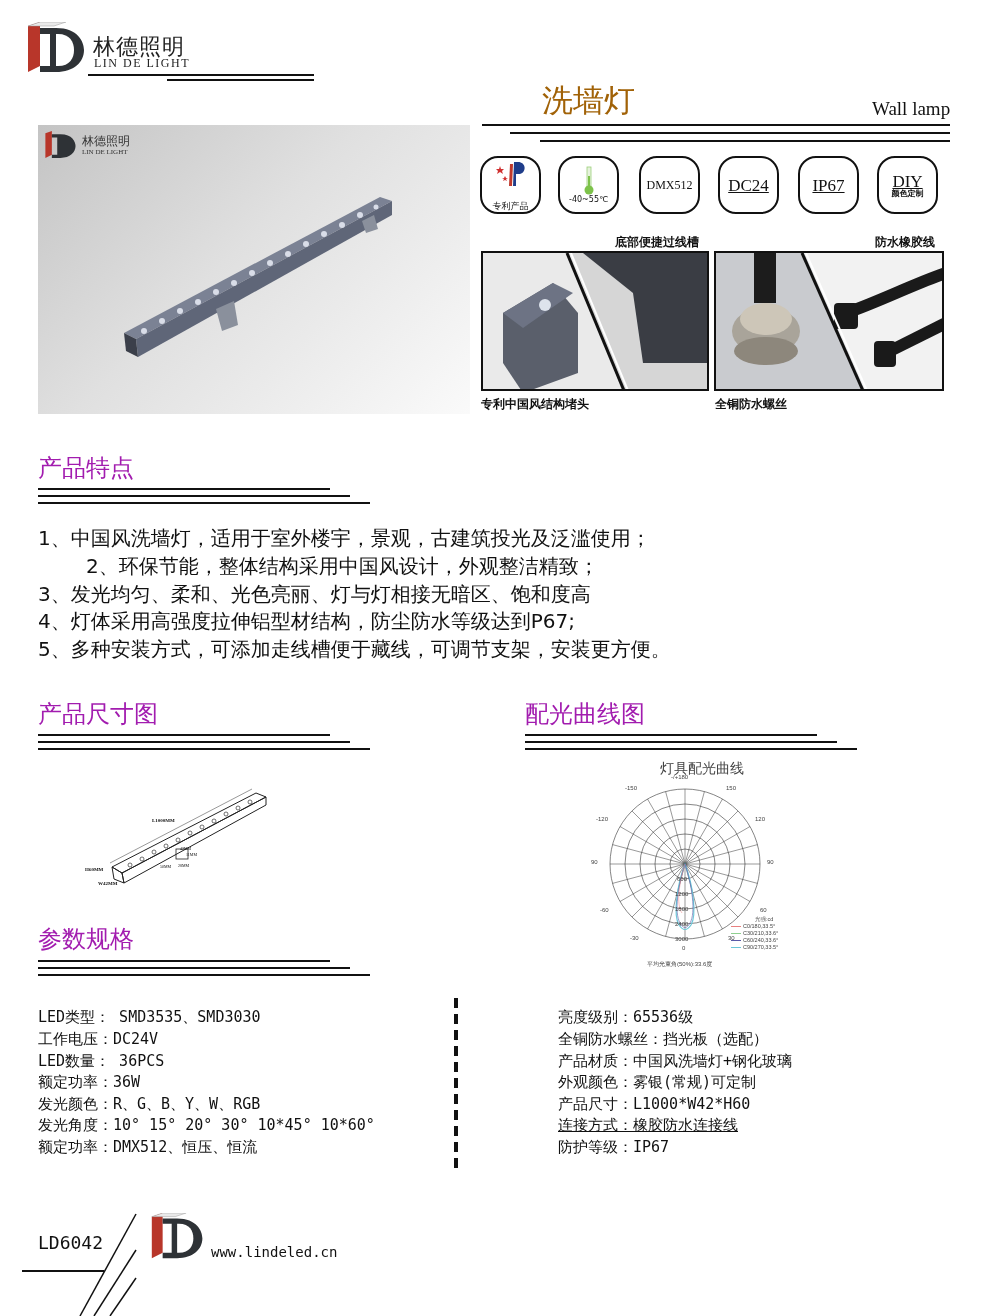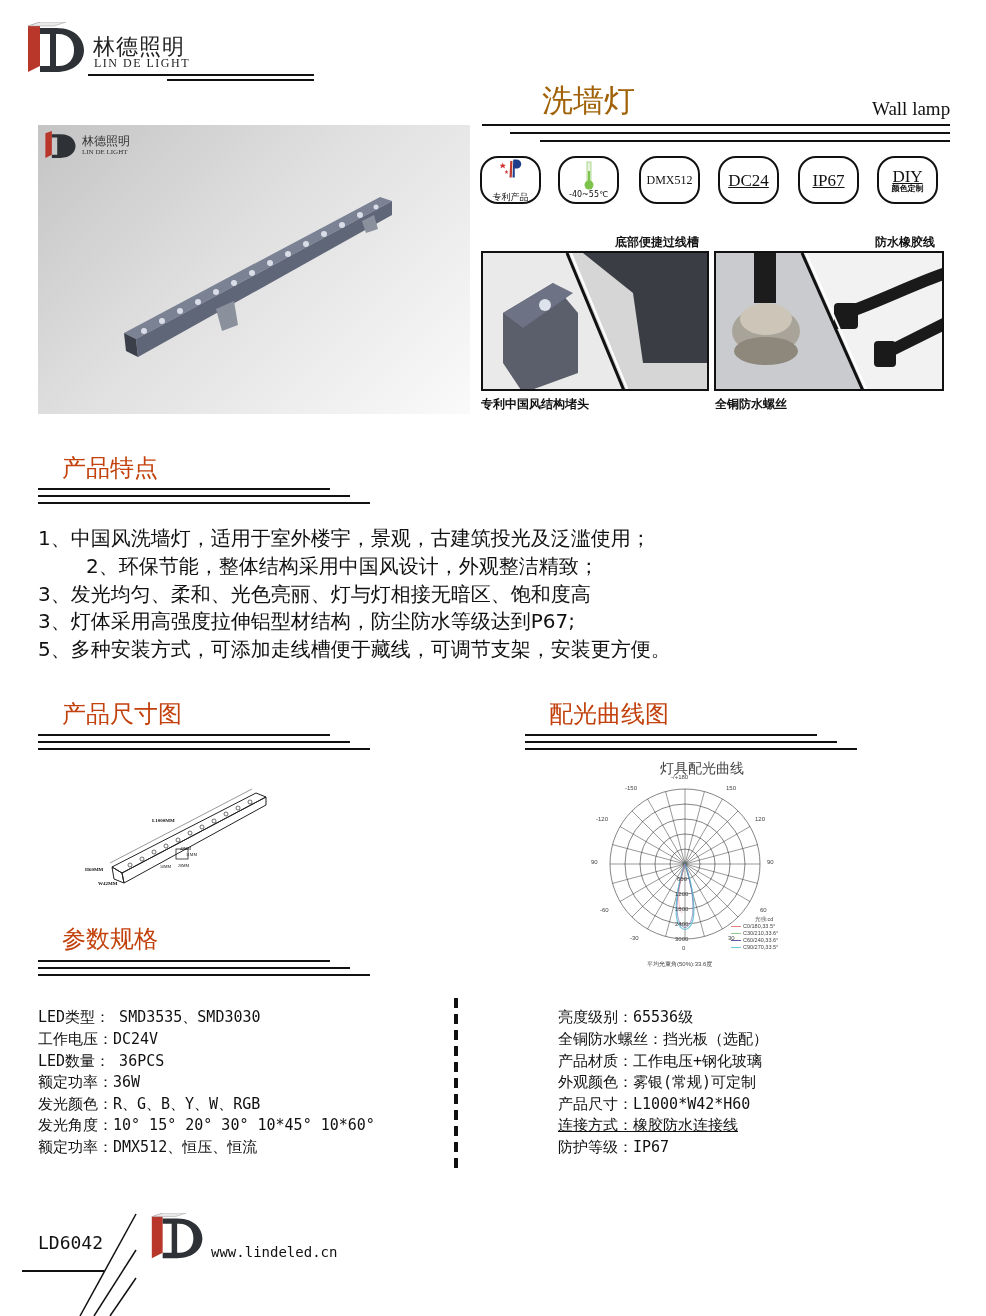--- a/index.html
+++ b/index.html
@@ -5,27 +5,27 @@
   * { box-sizing: border-box; margin: 0; padding: 0; }
   body { width: 986px; height: 1316px; background: #fff; position: relative; overflow: hidden; font-family: "DejaVu Sans", "Liberation Sans", sans-serif; color: #111; }
   .abs { position: absolute; }
   .hline { position: absolute; background: #111; }
   
   .logo-mark { position: absolute; }
   .brand-cn { position: absolute; font-family: "DejaVu Serif", "Liberation Serif", serif; font-size: 22px; letter-spacing: 1px; color: #222; }
   .brand-en { position: absolute; font-family: "Liberation Serif", "DejaVu Serif", serif; font-size: 12px; letter-spacing: 1.5px; color: #222; }
   .title-cn { position: absolute; font-size: 31px; color: #a16207; }
   .title-en { position: absolute; font-family: "Liberation Serif", serif; font-size: 19px; color: #111; }
-  .badge { position: absolute; width: 61px; height: 48px; border: 2px solid #111; border-radius: 18px; display: flex; flex-direction: column; align-items: center; justify-content: center; text-align: center; }
+  .badge { position: absolute; width: 61px; height: 58px; border: 2px solid #111; border-radius: 18px; display: flex; flex-direction: column; align-items: center; justify-content: center; text-align: center; }
   .badge .big { font-family: "Liberation Serif", serif; font-size: 17px; line-height: 1; text-decoration: underline; }
   .badge .mid { font-family: "Liberation Serif", serif; font-size: 12px; }
   .badge .tiny { font-size: 8px; line-height: 1; }
   .photo-cap { position: absolute; font-size: 12px; font-weight: bold; color: #111; }
   .photo-box { position: absolute; border: 2px solid #111; overflow: hidden; }
-  .section-title { position: absolute; font-size: 24px; color: #c2410c; margin-left: 24px; }
+  .section-title { position: absolute; font-size: 24px; color: #a21caf; }
   .feature-line { position: absolute; left: 38px; font-size: 20px; color: #111; white-space: nowrap; }
   .spec-line { position: absolute; font-family: "DejaVu Sans Mono", "Liberation Mono", monospace; font-size: 15px; color: #111; white-space: nowrap; }
   .dash-v { position: absolute; left: 454px; top: 998px; width: 4px; height: 175px; background: repeating-linear-gradient(to bottom, #111 0 10px, transparent 10px 16px); }
   .footer-code { position: absolute; font-family: "DejaVu Sans Mono", monospace; font-size: 18px; }
   .footer-url { position: absolute; font-family: "DejaVu Sans Mono", monospace; font-size: 14px; }
 </style>
 </head>
 <body>
 
 <svg class="logo-mark" style="left:26px;top:22px;" width="62" height="52" viewBox="0 0 62 52">
@@ -141,21 +141,21 @@
 <div class="photo-cap" style="left:481px;top:396px;">专利中国风结构堵头</div>
 <div class="photo-cap" style="left:715px;top:396px;">全铜防水螺丝</div>
 
 <div class="section-title" style="left:38px;top:452px;">产品特点</div>
 <div class="hline" style="left:38px;top:488px;width:292px;height:2px;"></div>
 <div class="hline" style="left:38px;top:495px;width:312px;height:2px;"></div>
 <div class="hline" style="left:38px;top:502px;width:332px;height:2px;"></div>
 <div class="feature-line" style="top:525px;">1、中国风洗墙灯，适用于室外楼宇，景观，古建筑投光及泛滥使用；</div>
 <div class="feature-line" style="top:553px;margin-left:48px;">2、环保节能，整体结构采用中国风设计，外观整洁精致；</div>
 <div class="feature-line" style="top:581px;">3、发光均匀、柔和、光色亮丽、灯与灯相接无暗区、饱和度高</div>
-<div class="feature-line" style="top:608px;">3、灯体采用高强度拉伸铝型材结构，防尘防水等级达到P67;</div>
+<div class="feature-line" style="top:608px;">4、灯体采用高强度拉伸铝型材结构，防尘防水等级达到P67;</div>
 <div class="feature-line" style="top:636px;">5、多种安装方式，可添加走线槽便于藏线，可调节支架，安装更方便。</div>
 
 <div class="section-title" style="left:38px;top:698px;">产品尺寸图</div>
 <div class="hline" style="left:38px;top:734px;width:292px;height:2px;"></div>
 <div class="hline" style="left:38px;top:741px;width:312px;height:2px;"></div>
 <div class="hline" style="left:38px;top:748px;width:332px;height:2px;"></div>
 <div class="abs" style="left:80px;top:785px;width:190px;height:110px;">
   <svg width="190" height="110" viewBox="0 0 190 110">
     <polygon points="32,82 176,8 186,12 42,88" fill="none" stroke="#222" stroke-width="1"></polygon>
     <polygon points="42,88 186,12 186,20 44,98" fill="none" stroke="#222" stroke-width="1"></polygon>
@@ -255,21 +255,21 @@
 <div class="spec-line" style="left:38px;top:1052px;">LED数量： 36PCS</div>
 <div class="spec-line" style="left:38px;top:1073px;">额定功率：36W</div>
 <div class="spec-line" style="left:38px;top:1095px;">发光颜色：R、G、B、Y、W、RGB</div>
 <div class="spec-line" style="left:38px;top:1116px;">发光角度：10° 15° 20° 30° 10*45° 10*60°</div>
 <div class="spec-line" style="left:38px;top:1138px;">额定功率：DMX512、恒压、恒流</div>
 
 <div class="dash-v"></div>
 
 <div class="spec-line" style="left:558px;top:1008px;">亮度级别：65536级</div>
 <div class="spec-line" style="left:558px;top:1030px;">全铜防水螺丝：挡光板（选配）</div>
-<div class="spec-line" style="left:558px;top:1052px;">产品材质：工作电压+钢化玻璃</div>
+<div class="spec-line" style="left:558px;top:1052px;">产品材质：中国风洗墙灯+钢化玻璃</div>
 <div class="spec-line" style="left:558px;top:1073px;">外观颜色：雾银(常规)可定制</div>
 <div class="spec-line" style="left:558px;top:1095px;">产品尺寸：L1000*W42*H60</div>
 <div class="spec-line" style="left:558px;top:1116px;text-decoration:underline;">连接方式：橡胶防水连接线</div>
 <div class="spec-line" style="left:558px;top:1138px;">防护等级：IP67</div>
 
 <div class="footer-code" style="left:38px;top:1232px;">LD6042</div>
 <div class="hline" style="left:22px;top:1270px;width:82px;height:2px;"></div>
 <svg class="abs" style="left:70px;top:1210px;" width="80" height="106" viewBox="0 0 80 106">
   <line x1="66" y1="4" x2="10" y2="106" stroke="#111" stroke-width="1.5"></line>
   <line x1="66" y1="40" x2="24" y2="106" stroke="#111" stroke-width="1.5"></line>

